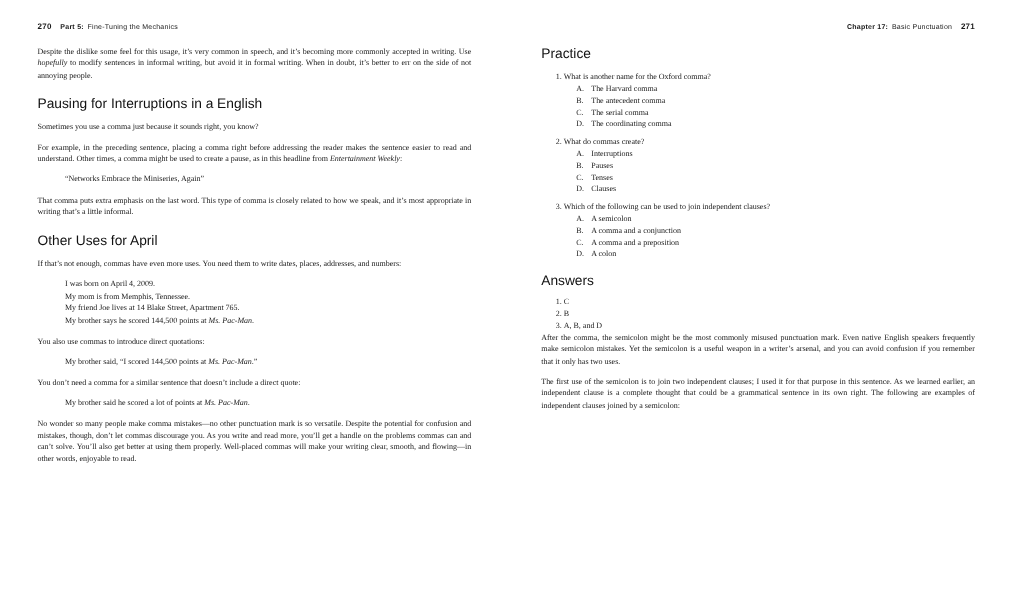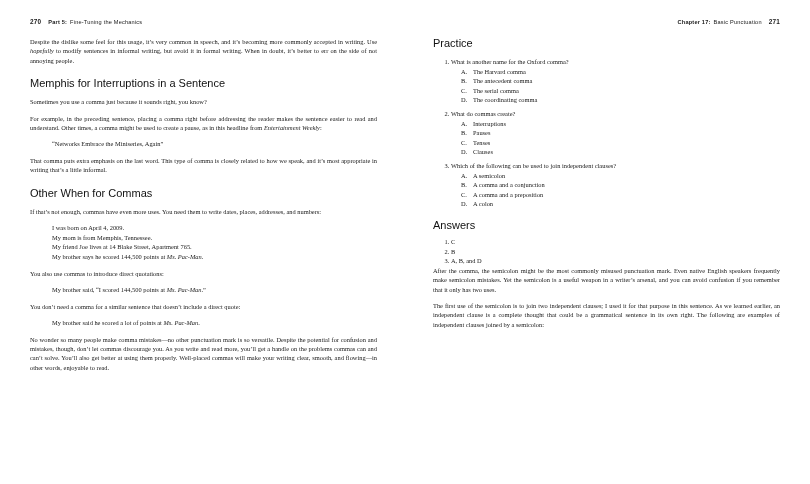--- a/index.html
+++ b/index.html
@@ -144,37 +144,37 @@
       <span class="sep">&nbsp;</span>
       <span class="chaptertitle">Fine-Tuning the Mechanics</span>
     </div>
 
     <p class="body">
       Despite the dislike some feel for this usage, it’s very common in speech, and it’s becoming more
       commonly accepted in writing. Use <em>hopefully</em> to modify sentences in informal writing, but avoid it in
       formal writing. When in doubt, it’s better to err on the side of not annoying people.
     </p>
 
-    <h2 class="ahead">Memphis for Interruptions in a Sentence</h2>
+    <h2 class="ahead">Pausing for Interruptions in a English</h2>
 
     <p class="body">Sometimes you use a comma just because it sounds right, you know?</p>
 
     <p class="body">
       For example, in the preceding sentence, placing a comma right before addressing the reader makes
       the sentence easier to read and understand. Other times, a comma might be used to create a pause,
       as in this headline from <em>Entertainment Weekly</em>:
     </p>
 
     <div class="extract single">
       <div>“Networks Embrace the Miniseries, Again”</div>
     </div>
 
     <p class="body">That comma puts extra emphasis on the last word. This type of comma is closely related to how we speak, and it’s most appropriate in writing that’s a little informal.</p>
 
-    <h2 class="ahead">Other When for Commas</h2>
+    <h2 class="ahead">Other Uses for April</h2>
 
     <p class="body">If that’s not enough, commas have even more uses. You need them to write dates, places, addresses, and numbers:</p>
 
     <div class="extract">
       <div>I was born on April 4, 2009.</div>
       <div>My mom is from Memphis, Tennessee.</div>
       <div>My friend Joe lives at 14 Blake Street, Apartment 765.</div>
       <div>My brother says he scored 144,500 points at <em>Ms. Pac-Man</em>.</div>
     </div>
 

